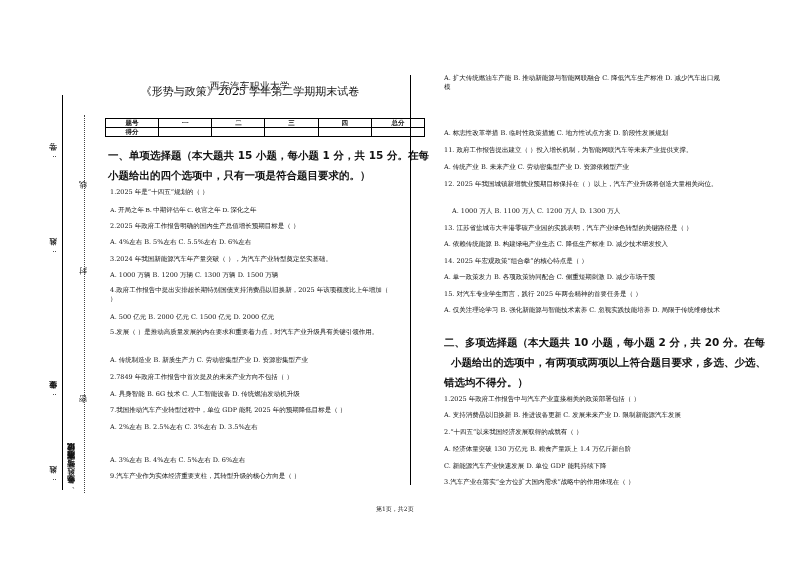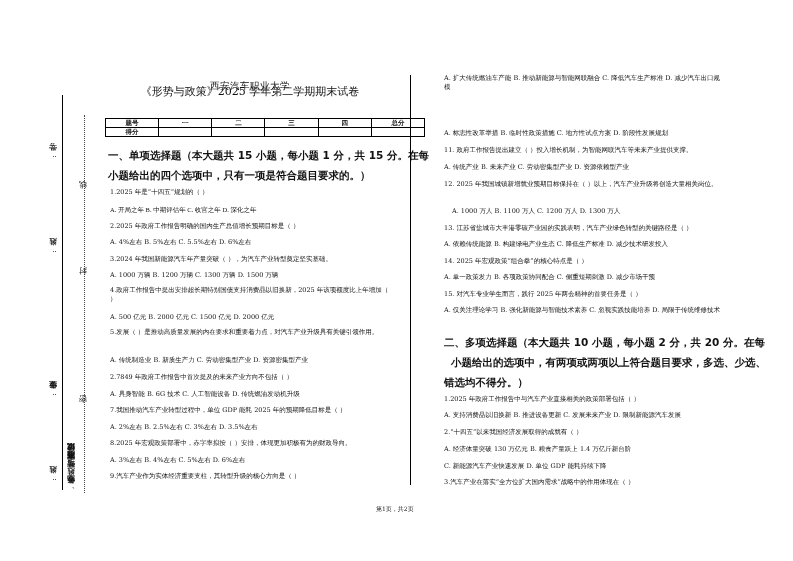--- a/index.html
+++ b/index.html
@@ -79,21 +79,20 @@
   <div class="q" style="left:110px;top:255px;">3.2024 年我国新能源汽车年产量突破（ ），为汽车产业转型奠定坚实基础。</div>
   <div class="q" style="left:110px;top:271px;">A. 1000 万辆 B. 1200 万辆 C. 1300 万辆 D. 1500 万辆</div>
   <div class="q wrap" style="left:110px;top:286px;width:286px;text-indent:0;">4.政府工作报告中提出安排超长期特别国债支持消费品以旧换新，2025 年该项额度比上年增加（ ）</div>
   <div class="q" style="left:110px;top:313px;">A. 500 亿元 B. 2000 亿元 C. 1500 亿元 D. 2000 亿元</div>
   <div class="q wrap" style="left:110px;top:328px;width:286px;">5.发展（ ）是推动高质量发展的内在要求和重要着力点，对汽车产业升级具有关键引领作用。</div>
   <div class="q" style="left:110px;top:356px;">A. 传统制造业 B. 新质生产力 C. 劳动密集型产业 D. 资源密集型产业</div>
   <div class="q" style="left:110px;top:373px;">2.7849 年政府工作报告中首次提及的未来产业方向不包括（ ）</div>
   <div class="q" style="left:110px;top:390px;">A. 具身智能 B. 6G 技术 C. 人工智能设备 D. 传统燃油发动机升级</div>
   <div class="q" style="left:110px;top:406px;">7.我国推动汽车产业转型过程中，单位 GDP 能耗 2025 年的预期降低目标是（ ）</div>
   <div class="q" style="left:110px;top:423px;">A. 2%左右 B. 2.5%左右 C. 3%左右 D. 3.5%左右</div>
-  <div class="q" style="left:110px;top:439px;">8.2025 年宏观政策部署中，赤字率拟按（ ）安排，体现更加积极有为的财政导向。</div>
   <div class="q" style="left:110px;top:456px;">A. 3%左右 B. 4%左右 C. 5%左右 D. 6%左右</div>
   <div class="q" style="left:110px;top:472px;">9.汽车产业作为实体经济重要支柱，其转型升级的核心方向是（ ）</div>
 
   <div class="col-divider"></div>
 
   <div class="q wrap" style="left:444px;top:74px;width:280px;">A. 扩大传统燃油车产能 B. 推动新能源与智能网联融合 C. 降低汽车生产标准 D. 减少汽车出口规模</div>
   <div class="q" style="left:444px;top:129px;">A. 标志性改革举措 B. 临时性政策措施 C. 地方性试点方案 D. 阶段性发展规划</div>
   <div class="q" style="left:444px;top:146px;">11. 政府工作报告提出建立（ ）投入增长机制，为智能网联汽车等未来产业提供支撑。</div>
   <div class="q" style="left:444px;top:163px;">A. 传统产业 B. 未来产业 C. 劳动密集型产业 D. 资源依赖型产业</div>
   <div class="q wrap" style="left:444px;top:180px;width:280px;">12. 2025 年我国城镇新增就业预期目标保持在（ ）以上，汽车产业升级将创造大量相关岗位。</div>

